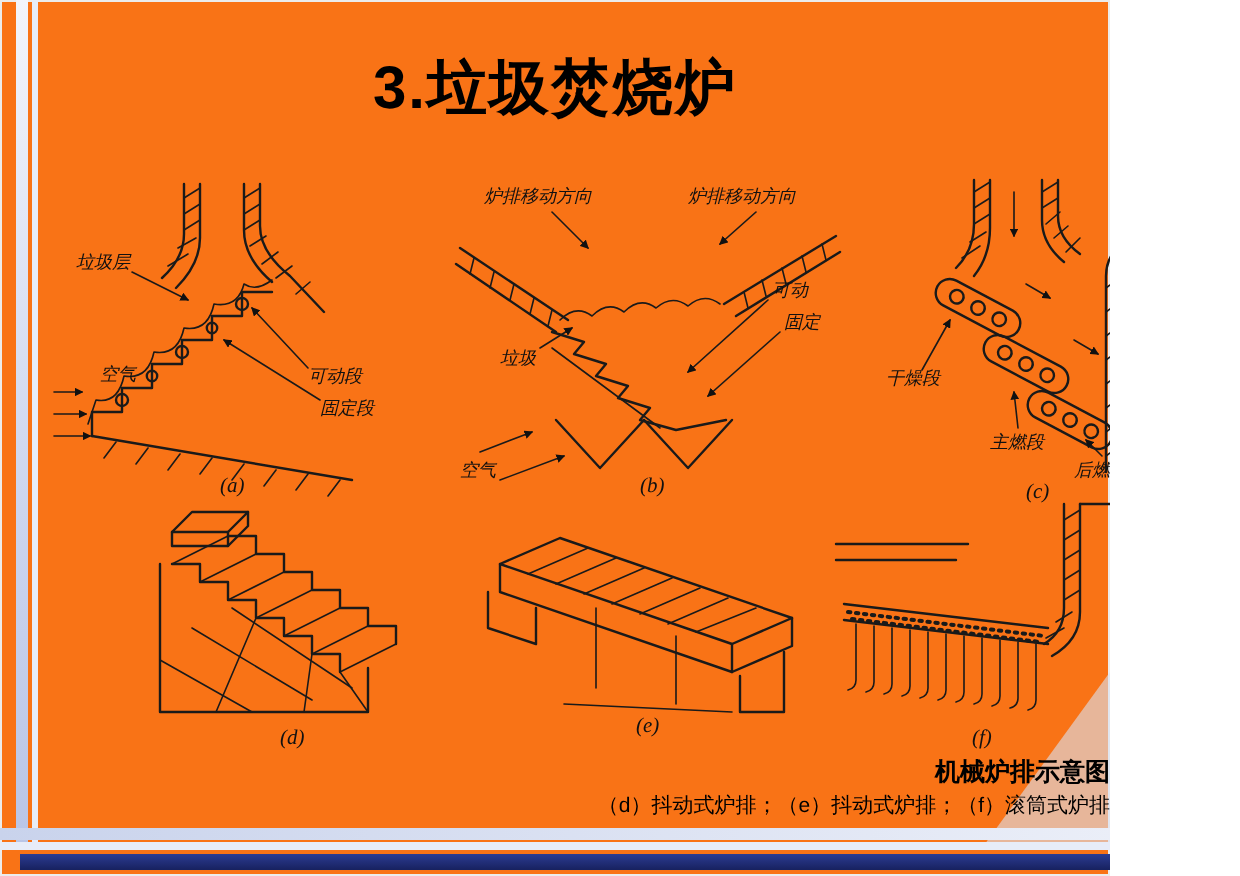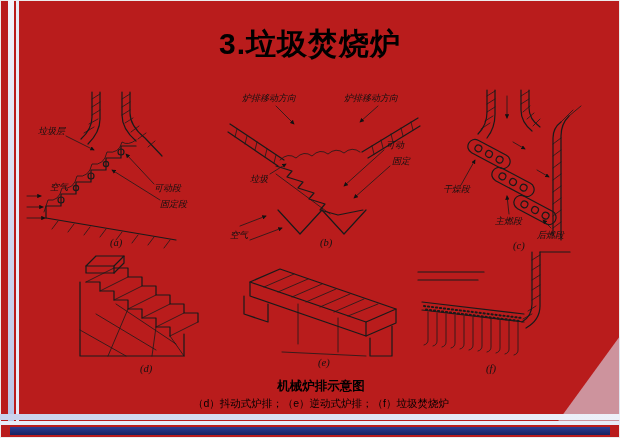--- a/index.html
+++ b/index.html
@@ -1,18 +1,18 @@
 <!DOCTYPE html>
 <html><head>
 <meta charset="utf-8">
 <style>
   * { margin:0; padding:0; box-sizing:border-box; }
   html,body { width:620px; height:438px; background:#ffffff; }
   .slide {
-    position:relative; width:620px; height:438px; background:#b91c1c; overflow:hidden;
+    position:relative; width:555px; height:438px; background:#f97316; overflow:hidden;
     font-family:"Liberation Sans","DejaVu Sans",sans-serif; color:#000;
     box-shadow: inset 0 0 0 1px #ececec;
   }
   .edge { position:absolute; }
   .edge-v1 { left:8px; top:0; width:6px; height:424px;
     background:linear-gradient(180deg,#f3f5fb 0%,#ccd5ee 60%,#b9c5e6 100%); }
   .edge-v2 { left:16px; top:0; width:3px; height:424px; background:#e7ecf8; }
   .edge-h1 { left:0; top:414px; width:620px; height:6px;
     background:linear-gradient(90deg,#c9d3ec,#eef1f9); }
   .edge-h2 { left:0; top:421px; width:620px; height:4px; background:#e7ecf8; }
@@ -32,21 +32,21 @@
   .diag text { font-size:9px; fill:#111; font-family:"Liberation Sans","DejaVu Sans",sans-serif; }
   .diag text.figlab { font-size:10.5px; font-family:"Liberation Serif","DejaVu Serif",serif; }
 
   .d-a { left:24px;  top:90px;  width:185px; height:160px; }
   .d-b { left:226px; top:90px;  width:195px; height:160px; }
   .d-c { left:441px; top:88px;  width:160px; height:164px; }
   .d-d { left:56px;  top:252px; width:185px; height:124px; }
   .d-e { left:238px; top:252px; width:175px; height:118px; }
   .d-f { left:414px; top:248px; width:160px; height:128px; }
 
-  .caption { position:absolute; left:0; top:378px; width:100%; text-align:center;padding-left:22px; }
+  .caption { position:absolute; left:0; top:378px; width:100%; text-align:right;padding-left:22px; }
   .cap-title { font-size:12.5px; font-weight:700; margin-bottom:2px; }
   .cap-line { font-size:10.5px; line-height:13.5px; }
 </style>
 </head>
 <body>
 
 <div class="slide">
 
   <div class="edge edge-v1"></div>
   <div class="edge edge-v2"></div>
@@ -263,16 +263,16 @@
       </g>
       <g>
         <path class="thin" d="M14 64 L14 92 Q14 96 10 97 M23 65 L23 93 Q23 97 19 98 M32 66 L32 94 Q32 98 28 99 M41 67 L41 95 Q41 99 37 100 M50 68 L50 96 Q50 100 46 101 M59 69 L59 97 Q59 101 55 102 M68 70 L68 98 Q68 102 64 103 M77 71 L77 99 Q77 103 73 104 M86 72 L86 100 Q86 104 82 105 M95 73 L95 101 Q95 105 91 106 M104 74 L104 102 Q104 106 100 107"></path>
       </g>
       <text x="72" y="124" class="figlab">(f)</text>
     </svg>
   </figure>
 
   <div class="caption">
     <div class="cap-title">机械炉排示意图</div>
-    <div class="cap-line">（d）抖动式炉排；（e）逆动式炉排；（f）垃圾焚烧炉</div>
+    <div class="cap-line">（d）抖动式炉排；（e）抖动式炉排；（f）滚筒式炉排</div>
   </div>
 
 </div>
 
 </body></html>

